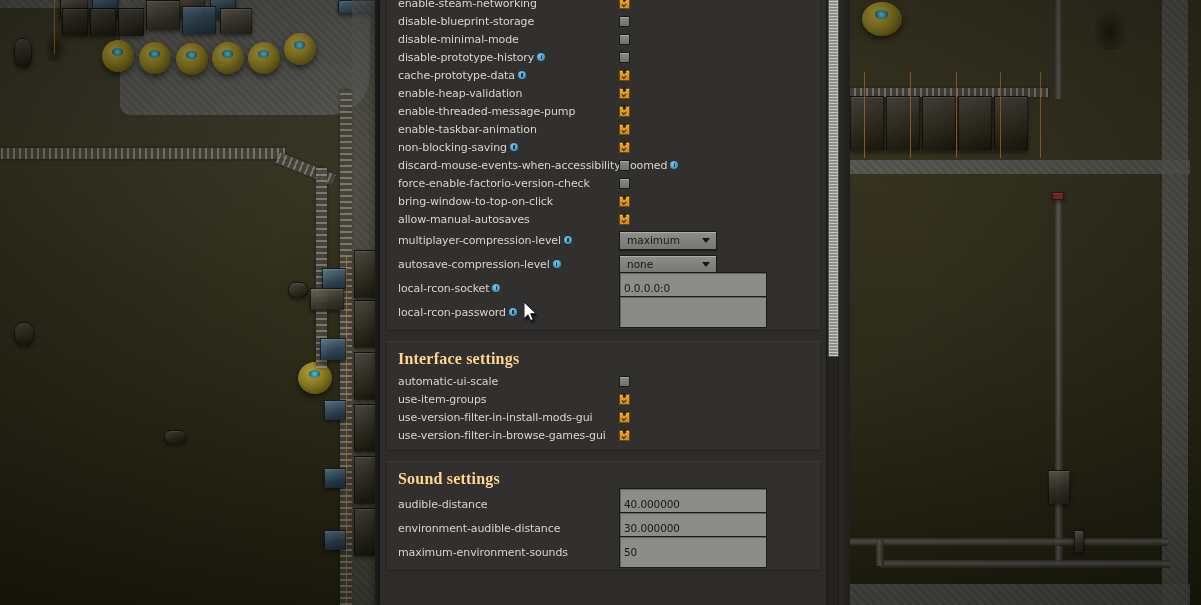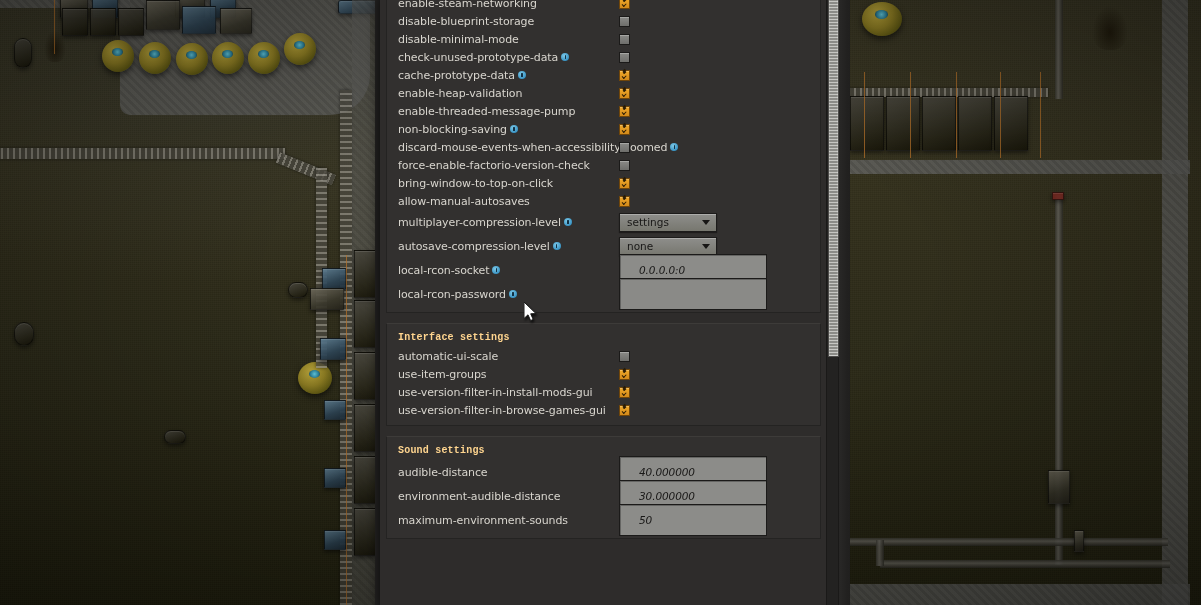--- a/index.html
+++ b/index.html
@@ -146,25 +146,25 @@
     padding: 0 0 6px 0;
   }
   .group.first {
     border-top: none;
     margin-top: 0;
     padding-top: 0;
   }
 
   .group-title {
     color: #ffd58f;
-    font-size: 10px;
+    font-size: 16px;
     font-weight: bold;
     letter-spacing: .2px;
     padding: 8px 0 4px 11px;
-    font-family: Liberation Mono, monospace;
+    font-family: Liberation Serif, serif;
   }
 
   .row {
     position: relative;
     display: flex;
     align-items: center;
     height: 18px;
   }
   .row.tall { height: 24px; }
 
@@ -258,23 +258,22 @@
 
   
   .textbox {
     width: 148px;
     height: 32px;
     background: #8c8c89;
     border: 1px solid #1b1a19;
     box-shadow: inset 1px 1px 0 rgba(0,0,0,0.28);
     display: flex;
     align-items: center;
-    padding: 0 19px;
+    padding: 0 4px;
     cursor: text;
-    font-style: italic;
   }
   .textbox .tb-val {
     color: #191817;
     font-size: 10.5px;
     font-family: "DejaVu Sans", sans-serif;
     letter-spacing: -0.1px;
   }
   .textbox.empty { background: #8a8a87; }
 
   
@@ -447,21 +446,21 @@
           <div class="row">
             <div class="row-label">
               <span>disable-minimal-mode</span>
             </div>
             <div class="control-col">
               <div class="cb"></div>
             </div>
           </div>
           <div class="row">
             <div class="row-label">
-              <span>check-unused-prototype-data</span>
+              <span>disable-prototype-history</span>
               <span class="info-icon"></span>
             </div>
             <div class="control-col">
               <div class="cb"></div>
             </div>
           </div>
           <div class="row">
             <div class="row-label">
               <span>cache-prototype-data</span>
               <span class="info-icon"></span>
@@ -481,20 +480,28 @@
           <div class="row">
             <div class="row-label">
               <span>enable-threaded-message-pump</span>
             </div>
             <div class="control-col">
               <div class="cb on"></div>
             </div>
           </div>
           <div class="row">
             <div class="row-label">
+              <span>enable-taskbar-animation</span>
+            </div>
+            <div class="control-col">
+              <div class="cb on"></div>
+            </div>
+          </div>
+          <div class="row">
+            <div class="row-label">
               <span>non-blocking-saving</span>
               <span class="info-icon"></span>
             </div>
             <div class="control-col">
               <div class="cb on"></div>
             </div>
           </div>
           <div class="row">
             <div class="row-label">
               <span>discard-mouse-events-when-accessibility-zoomed</span>
@@ -528,21 +535,21 @@
               <div class="cb on"></div>
             </div>
           </div>
           <div class="row tall">
             <div class="row-label">
               <span>multiplayer-compression-level</span>
               <span class="info-icon"></span>
             </div>
             <div class="control-col">
               <div class="dropdown">
-                <span class="dd-val">settings</span>
+                <span class="dd-val">maximum</span>
                 <span class="dd-arrow"></span>
               </div>
             </div>
           </div>
           <div class="row tall">
             <div class="row-label">
               <span>autosave-compression-level</span>
               <span class="info-icon"></span>
             </div>
             <div class="control-col">

